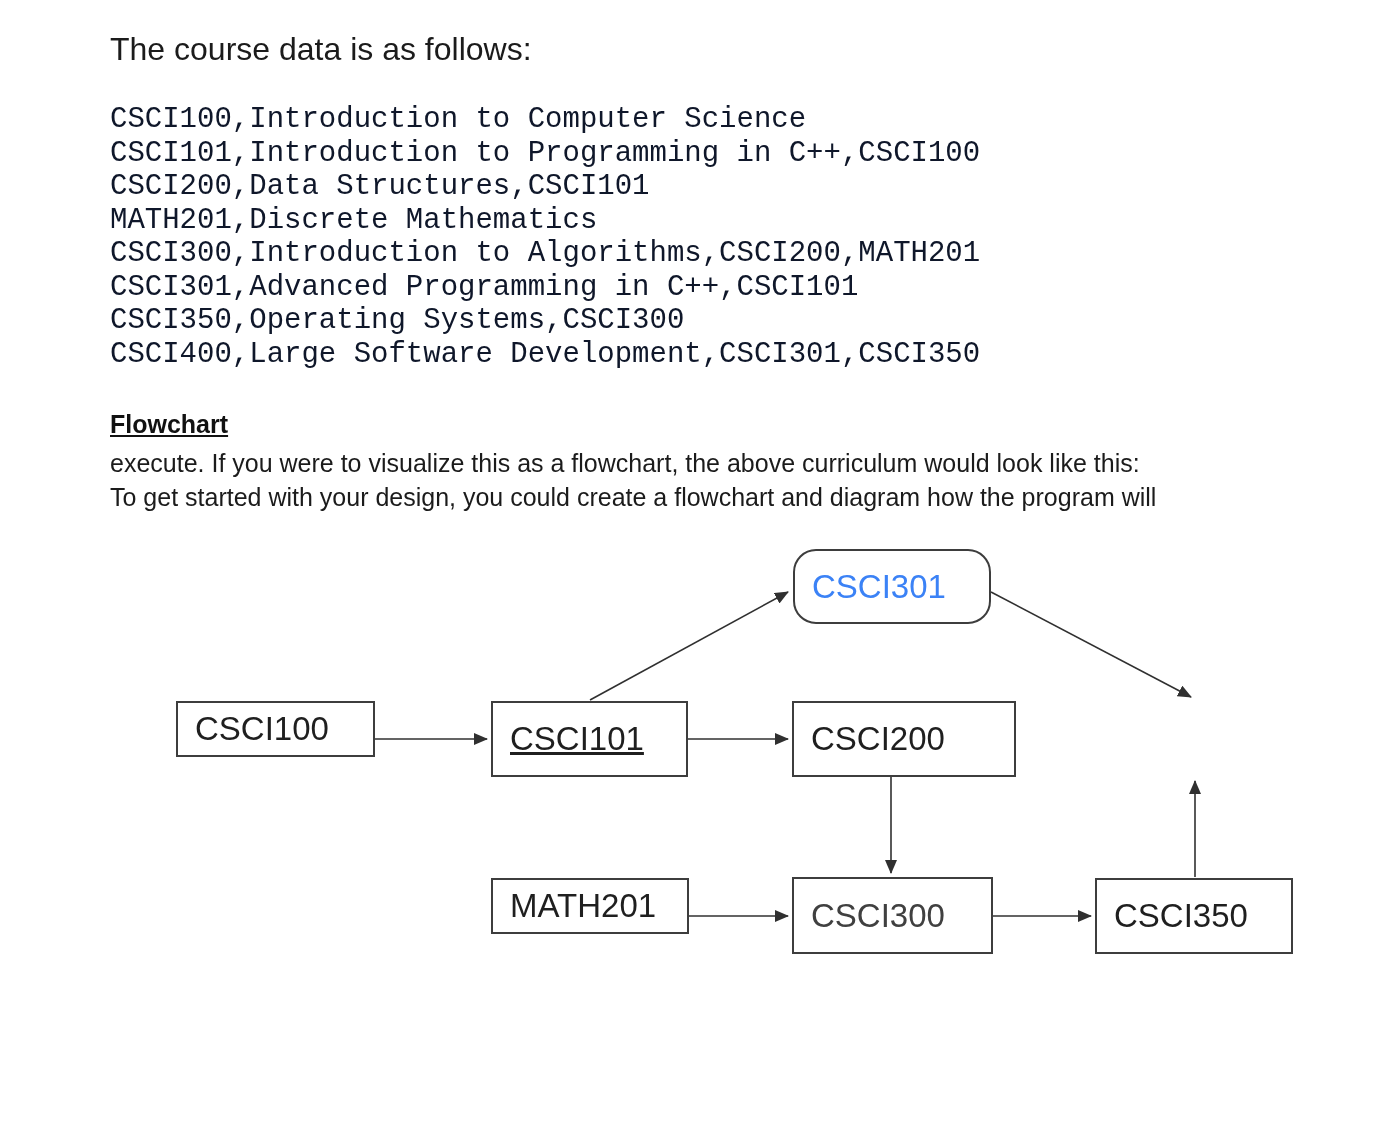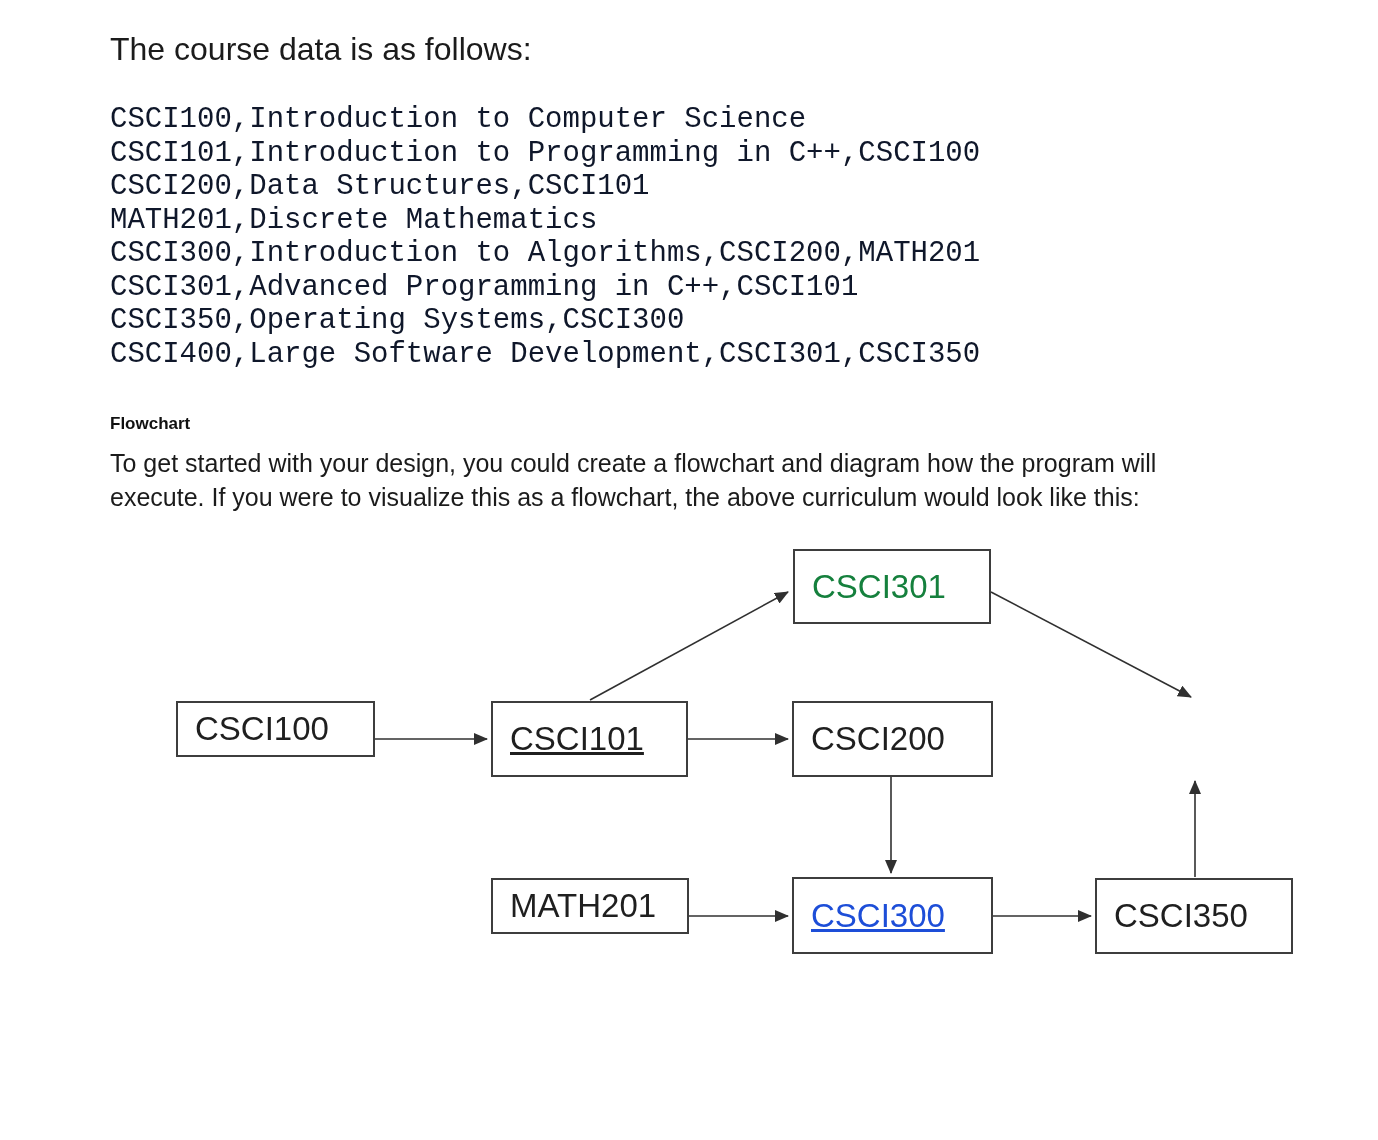--- a/index.html
+++ b/index.html
@@ -24,24 +24,25 @@
     left: 110px; top: 103px;
     font-family: "Liberation Mono", "DejaVu Sans Mono", monospace;
     font-size: 29px;
     line-height: 33.5px;
     white-space: pre;
     color: #0f172a;
   }
 
   .fc-heading {
     left: 110px; top: 408px;
-    font-size: 17px;
+    font-size: 25px;
     font-weight: bold;
     line-height: 32px;
     color: #111111;
+    text-decoration: underline;
   }
 
   .fc-description {
     left: 110px; top: 446px;
     font-size: 25px;
     line-height: 34px;
     color: #1b1b1b;
     white-space: pre;
   }
 
@@ -65,52 +66,52 @@
 </style>
 </head>
 <body>
 
 <div class="abs intro-text">The course data is as follows:</div>
 
 <div class="abs course-data"><div>CSCI100,Introduction to Computer Science</div><div>CSCI101,Introduction to Programming in C++,CSCI100</div><div>CSCI200,Data Structures,CSCI101</div><div>MATH201,Discrete Mathematics</div><div>CSCI300,Introduction to Algorithms,CSCI200,MATH201</div><div>CSCI301,Advanced Programming in C++,CSCI101</div><div>CSCI350,Operating Systems,CSCI300</div><div>CSCI400,Large Software Development,CSCI301,CSCI350</div></div>
 
 <div class="abs fc-heading">Flowchart</div>
 
-<div class="abs fc-description"><div>To get started with your design, you could create a flowchart and diagram how the program will</div><div>execute. If you were to visualize this as a flowchart, the above curriculum would look like this:</div></div>
+<div class="abs fc-description"><div>execute. If you were to visualize this as a flowchart, the above curriculum would look like this:</div><div>To get started with your design, you could create a flowchart and diagram how the program will</div></div>
 
 <div class="abs diagram" id="diagram">
     <svg width="1378" height="1140">
       <defs>
         <marker id="arrowhead" markerUnits="userSpaceOnUse" markerWidth="15" markerHeight="12" refX="13" refY="6" orient="auto">
           <path d="M0,0 L14,6 L0,12 Z" fill="#303030"></path>
         </marker>
       </defs>
       <line x1="375" y1="739" x2="487" y2="739" stroke="#303030" stroke-width="1.6" marker-end="url(#arrowhead)"></line>
       <line x1="688" y1="739" x2="788" y2="739" stroke="#303030" stroke-width="1.6" marker-end="url(#arrowhead)"></line>
       <line x1="590" y1="700" x2="788" y2="592" stroke="#303030" stroke-width="1.6" marker-end="url(#arrowhead)"></line>
       <line x1="991" y1="592" x2="1191" y2="697" stroke="#303030" stroke-width="1.6" marker-end="url(#arrowhead)"></line>
       <line x1="891" y1="777" x2="891" y2="873" stroke="#303030" stroke-width="1.6" marker-end="url(#arrowhead)"></line>
       <line x1="689" y1="916" x2="788" y2="916" stroke="#303030" stroke-width="1.6" marker-end="url(#arrowhead)"></line>
       <line x1="993" y1="916" x2="1091" y2="916" stroke="#303030" stroke-width="1.6" marker-end="url(#arrowhead)"></line>
       <line x1="1195" y1="877" x2="1195" y2="781" stroke="#303030" stroke-width="1.6" marker-end="url(#arrowhead)"></line>
     </svg>
-    <div class="fc-node" style="left: 793px; top: 549px; width: 198px; height: 75px; border-color: rgb(61, 61, 61); color: #15803d;">
+    <div class="fc-node" style="left: 793px; top: 549px; width: 198px; height: 75px; border-color: rgb(61, 61, 61); color: #3b82f6; border-radius: 23px;">
       <span>CSCI301</span>
     </div>
     <div class="fc-node" style="left: 176px; top: 701px; width: 199px; height: 56px; border-color: rgb(61, 61, 61); color: rgb(31, 31, 31);">
       <span>CSCI100</span>
     </div>
     <div class="fc-node" style="left: 491px; top: 701px; width: 197px; height: 76px; border-color: rgb(61, 61, 61); color: rgb(31, 31, 31); text-decoration: underline;">
       <span>CSCI101</span>
     </div>
-    <div class="fc-node" style="left: 792px; top: 701px; width: 201px; height: 76px; border-color: rgb(61, 61, 61); color: rgb(31, 31, 31);">
+    <div class="fc-node" style="left: 792px; top: 701px; width: 224px; height: 76px; border-color: rgb(61, 61, 61); color: rgb(31, 31, 31);">
       <span>CSCI200</span>
     </div>
     <div class="fc-node" style="left: 491px; top: 878px; width: 198px; height: 56px; border-color: rgb(61, 61, 61); color: rgb(31, 31, 31);">
       <span>MATH201</span>
     </div>
-    <div class="fc-node" style="left: 792px; top: 877px; width: 201px; height: 77px; border-color: rgb(61, 61, 61); color: #1d4ed8; text-decoration: underline;">
+    <div class="fc-node" style="left: 792px; top: 877px; width: 201px; height: 77px; border-color: rgb(61, 61, 61); color: #404040;">
       <span>CSCI300</span>
     </div>
     <div class="fc-node" style="left: 1095px; top: 878px; width: 198px; height: 76px; border-color: rgb(61, 61, 61); color: rgb(31, 31, 31); text-align: right;">
       <span>CSCI350</span>
     </div>
   </div>
 
 </body></html>

